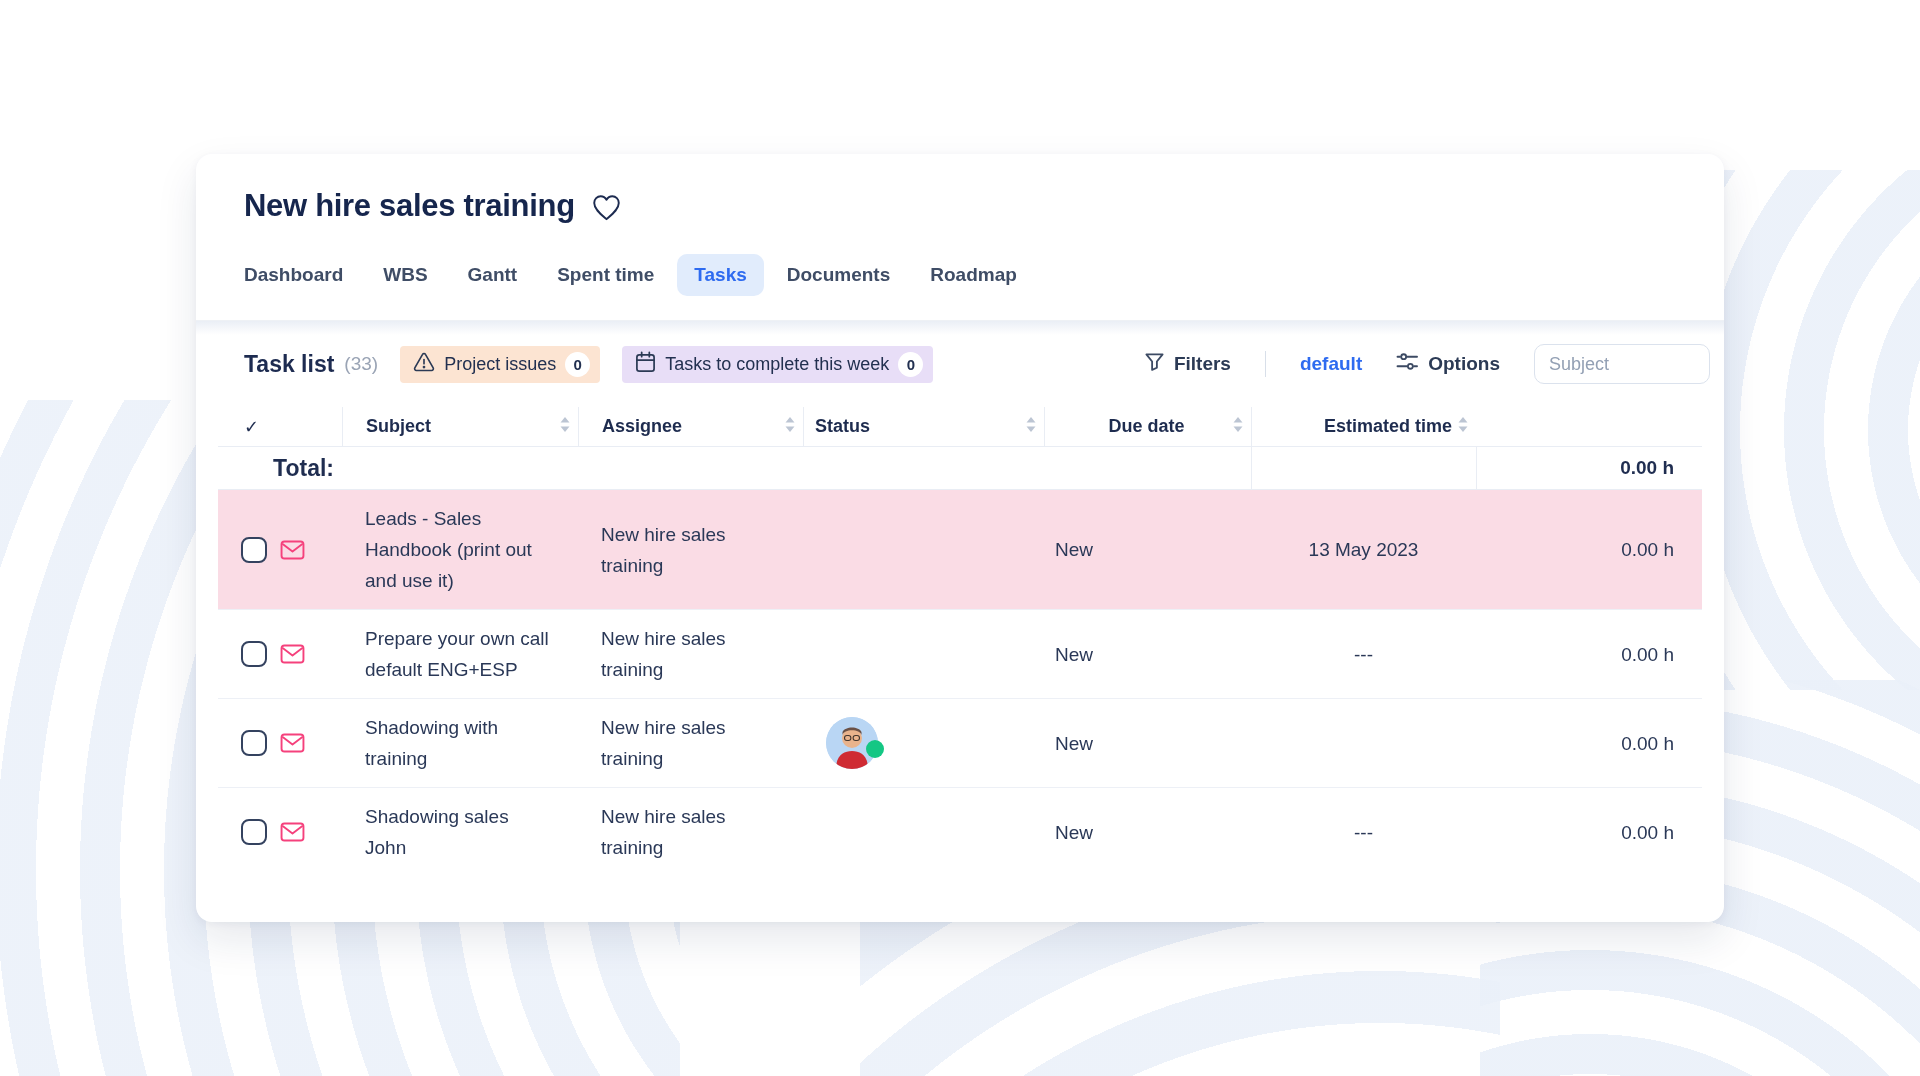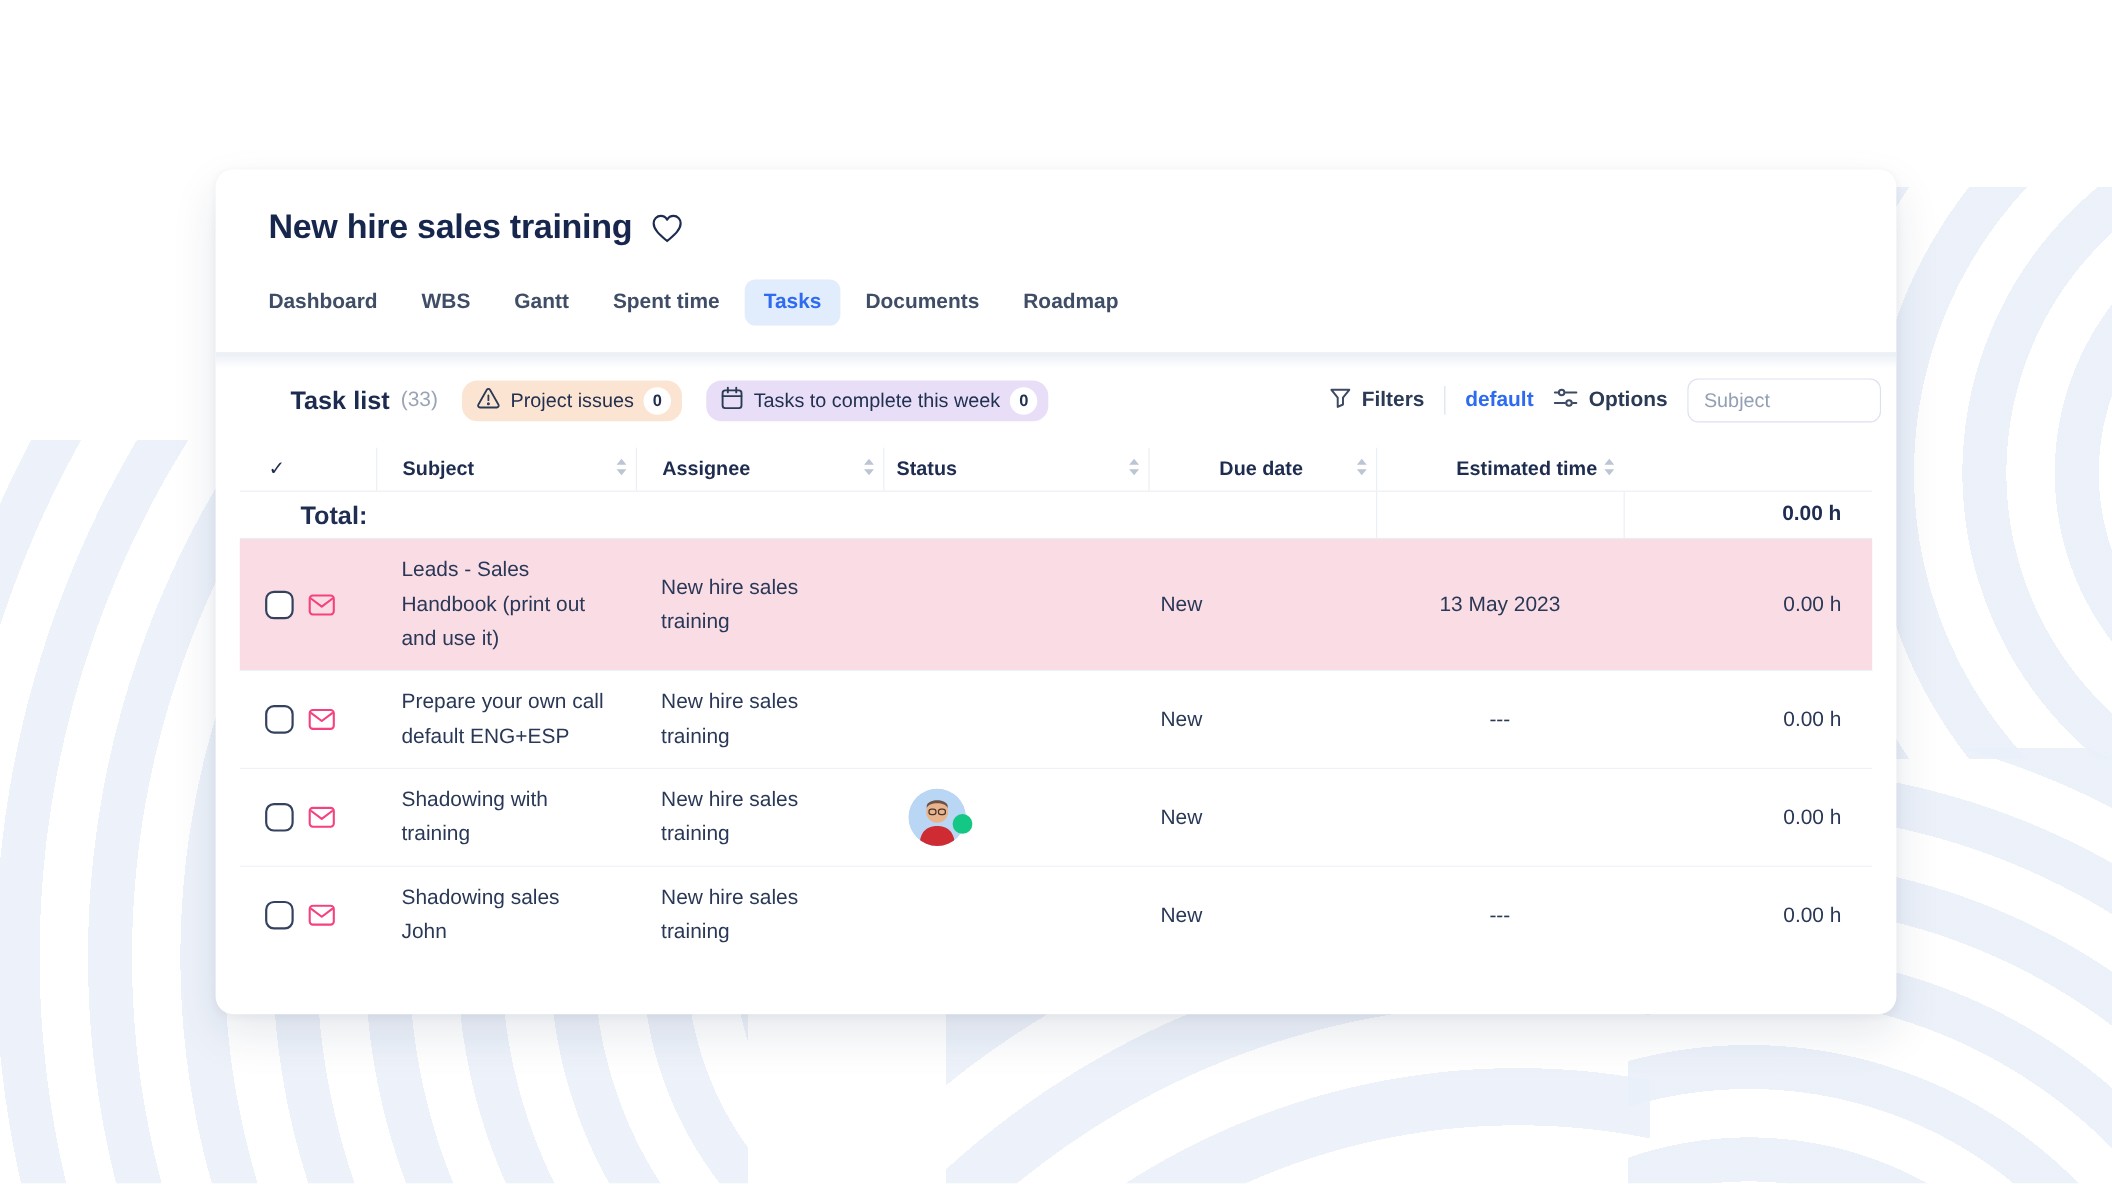--- a/index.html
+++ b/index.html
@@ -64,38 +64,37 @@
   }
   .tab.active{background:var(--accent-bg);color:var(--accent);}
   
   .toolbar-section{
     border-top:1px solid #eef1f5;
     background:linear-gradient(180deg, rgba(203,214,232,.40), rgba(255,255,255,0) 14px);
   }
   .toolbar{
     height:86px;display:flex;align-items:center;justify-content:space-between;
     padding:0 14px 0 48px;
-    margin-left:20px;
   }
   .tb-left{display:flex;align-items:center;gap:16px;}
   .list-title{font-size:23px;font-weight:700;color:#1d2b50;}
   .list-count{font-size:19px;color:#9aa4b5;margin-left:-6px;}
   .badge{
-    display:flex;align-items:center;gap:9px;height:37px;border-radius:14px;
+    display:flex;align-items:center;gap:9px;height:37px;border-radius:4px;
     padding:0 10px 0 13px;cursor:pointer;margin-left:6px;text-align:right;
   }
   .badge.peach{background:var(--badge-peach);}
   .badge.lavender{background:var(--badge-lavender);}
   .badge-label{font-size:18px;color:#223050;font-weight:500;white-space:nowrap;}
   .badge-count{
     min-width:25px;height:25px;border-radius:13px;background:#fff;
     display:flex;align-items:center;justify-content:center;
     font-size:15px;color:#223050;font-weight:600;
   }
-  .tb-right{display:flex;align-items:center;gap:18px;}
+  .tb-right{display:flex;align-items:center;gap:34px;}
   .tb-btn{display:flex;align-items:center;gap:9px;font-size:19px;font-weight:600;color:#2b3a55;cursor:pointer;white-space:nowrap;}
   .tb-sep{width:1px;height:26px;background:#d8dfe9;}
   .preset-link{font-size:19px;font-weight:600;color:var(--accent);cursor:pointer;}
   .search-input{
     width:176px;height:40px;border:1px solid #dbe2ed;border-radius:10px;
     padding:0 14px;font-size:18px;color:#2a3857;outline:none;
     font-family:"Liberation Sans","DejaVu Sans",sans-serif;
   }
   .search-input::placeholder{color:#93a0b4;}
   

